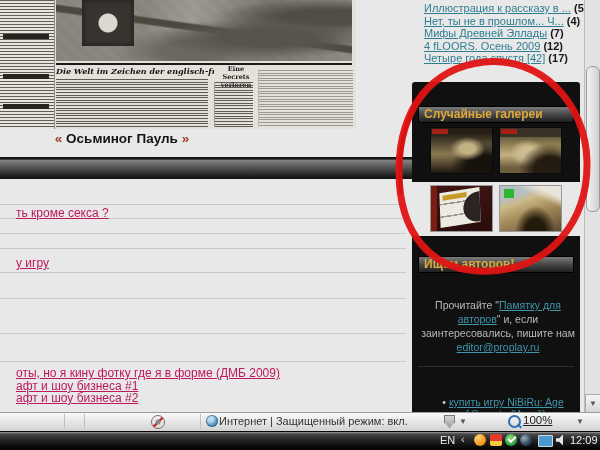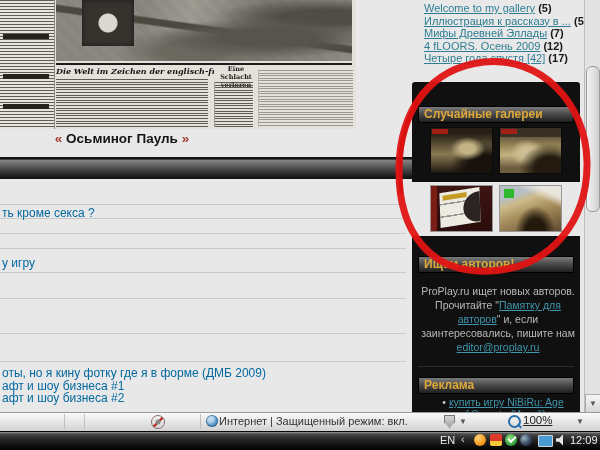--- a/index.html
+++ b/index.html
@@ -39,22 +39,22 @@
   #caption{left:22px;top:131px;width:200px;text-align:center;
     font:bold 13.5px "Liberation Sans",sans-serif;color:#141414;}
   .cap-quote{color:#a23b2e;}
 
   
   #content-bar{left:0;top:157px;width:412px;height:22px;
     background:linear-gradient(#141414 0 8%, #828282 16%, #454545 58%, #141414 94%);}
 
   
   .sep{left:0;width:406px;height:1px;background:#c9c9c9;}
-  .llink{left:2px;font:12px "Liberation Sans",sans-serif;color:#0369a1;
-    white-space:nowrap;cursor:pointer;}
+  .llink{left:16px;font:12px "Liberation Sans",sans-serif;color:#be185d;
+    text-decoration:underline;white-space:nowrap;cursor:pointer;}
 
   
   #gallery-list{left:424px;top:2px;width:168px;font:11px "Liberation Sans",sans-serif;}
   .glink-row{height:12.6px;line-height:12.6px;white-space:nowrap;overflow:hidden;}
   .glink{color:#2e7e93;text-decoration:underline;cursor:pointer;}
   .gcount{color:#181818;font-weight:bold;}
 
   
   .panel{left:412px;width:168px;background:#101010;}
   #panel1{top:82px;height:100px;border-radius:3px 3px 0 0;}
@@ -157,21 +157,21 @@
 <body>
 
 <div class="abs" id="newspaper">
   <div class="abs" id="np-leftcol"></div>
   <div class="abs" id="np-photo">
     <div class="abs" id="np-flag" style="left:26px;top:0;"></div>
   </div>
   <div class="abs" id="np-rule"></div>
   <div class="abs" id="np-headline">Die Welt im Zeichen der englisch-französischen Niederlage</div>
   <div class="abs" id="np-headline2">
-    <span>Eine Schlacht</span><br>
+    <span>Eine Secrets</span><br>
     <span>verloren</span>
   </div>
   <div class="abs np-col" id="np-colA"></div>
   <div class="abs np-col" id="np-colB"></div>
   <div class="abs np-col" id="np-colC"></div>
 </div>
 
 <div class="abs" id="caption">
   <span class="cap-quote">«</span>
   <span>Осьминог Пауль</span>
@@ -189,26 +189,26 @@
 <div class="abs sep" style="top:333px"></div>
 <div class="abs sep" style="top:361px"></div>
 <a class="abs llink" style="top:206px">ть кроме секса ?</a>
 <a class="abs llink" style="top:256px">у игру</a>
 <a class="abs llink" style="top:366px">оты, но я кину фотку где я в форме (ДМБ 2009)</a>
 <a class="abs llink" style="top:379px">афт и шоу бизнеса #1</a>
 <a class="abs llink" style="top:391px">афт и шоу бизнеса #2</a>
 
 <div class="abs" id="gallery-list">
   <div class="glink-row">
-    <a class="glink">Welcome to my gallery</a>
-    <span class="gcount">(5)</span>
-  </div>
-  <div class="glink-row">
     <a class="glink">Иллюстрация к рассказу в ...</a>
     <span class="gcount">(5)</span>
+  </div>
+  <div class="glink-row">
+    <a class="glink">Нет, ты не в прошлом... Ч...</a>
+    <span class="gcount">(4)</span>
   </div>
   <div class="glink-row">
     <a class="glink">Мифы Древней Эллады</a>
     <span class="gcount">(7)</span>
   </div>
   <div class="glink-row">
     <a class="glink">4 fLOORS. Осень 2009</a>
     <span class="gcount">(12)</span>
   </div>
   <div class="glink-row">
@@ -222,24 +222,23 @@
 </div>
 <div class="abs thumb" id="th1"></div>
 <div class="abs thumb" id="th2"></div>
 <div class="abs thumb" id="th3">
   <div class="abs" id="th3-screen"></div>
 </div>
 <div class="abs thumb" id="th4"></div>
 
 <div class="abs panel" id="panel2">
   <div class="abs sec-header" style="top:20px">Ищем авторов!</div>
-  <div class="abs sec-header" style="top:141px">Реклама</div>
 </div>
 <div class="abs" id="authors-body">
-  <span>ProPlay.ru ищет новых авторов.</span><br>
+  <br>
   <span>Прочитайте "</span><a class="slink">Памятку для авторов</a><span>" и, если заинтересовались, пишите нам</span><br>
   <a class="slink">editor@proplay.ru</a>
 </div>
 <div class="abs" id="panel-sep"></div>
 <div class="abs" id="ads-body">
   <span class="bullet">•</span><a class="slink">купить игру NiBiRu: Age</a><br>
   <a class="slink">of Secrets (Играй)</a>
 </div>
 
 <div class="abs" id="sb-track"></div>

